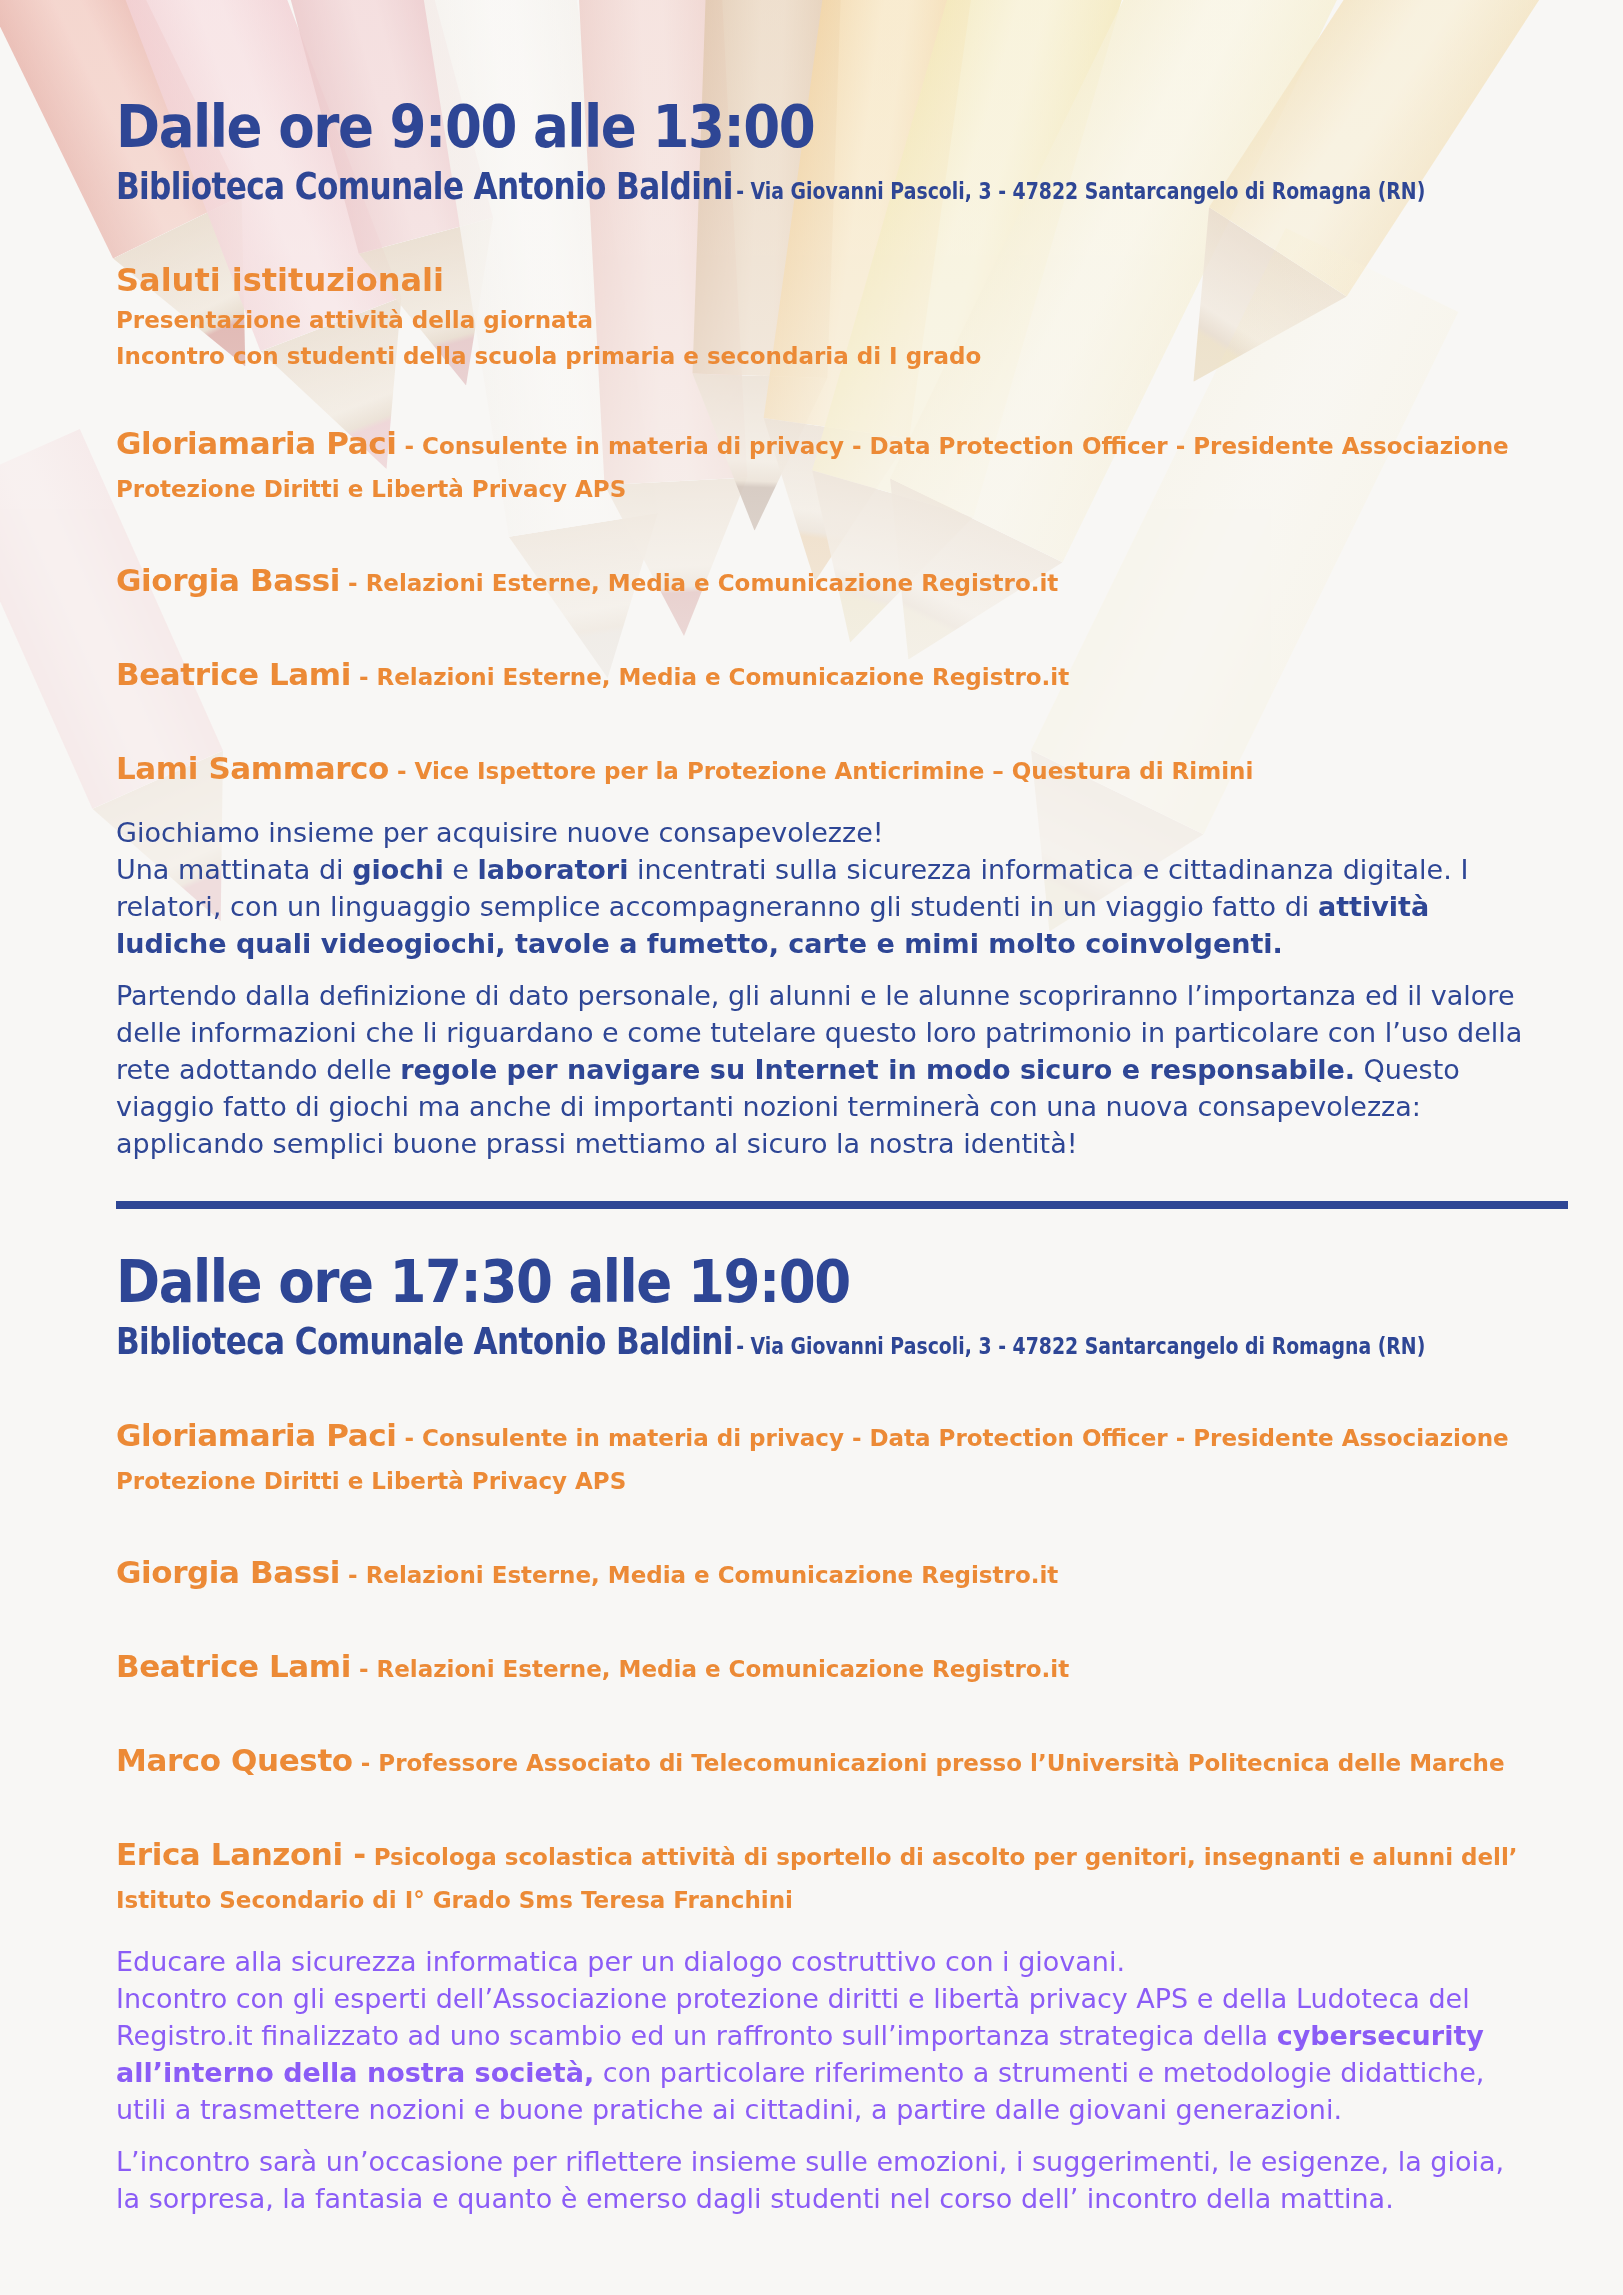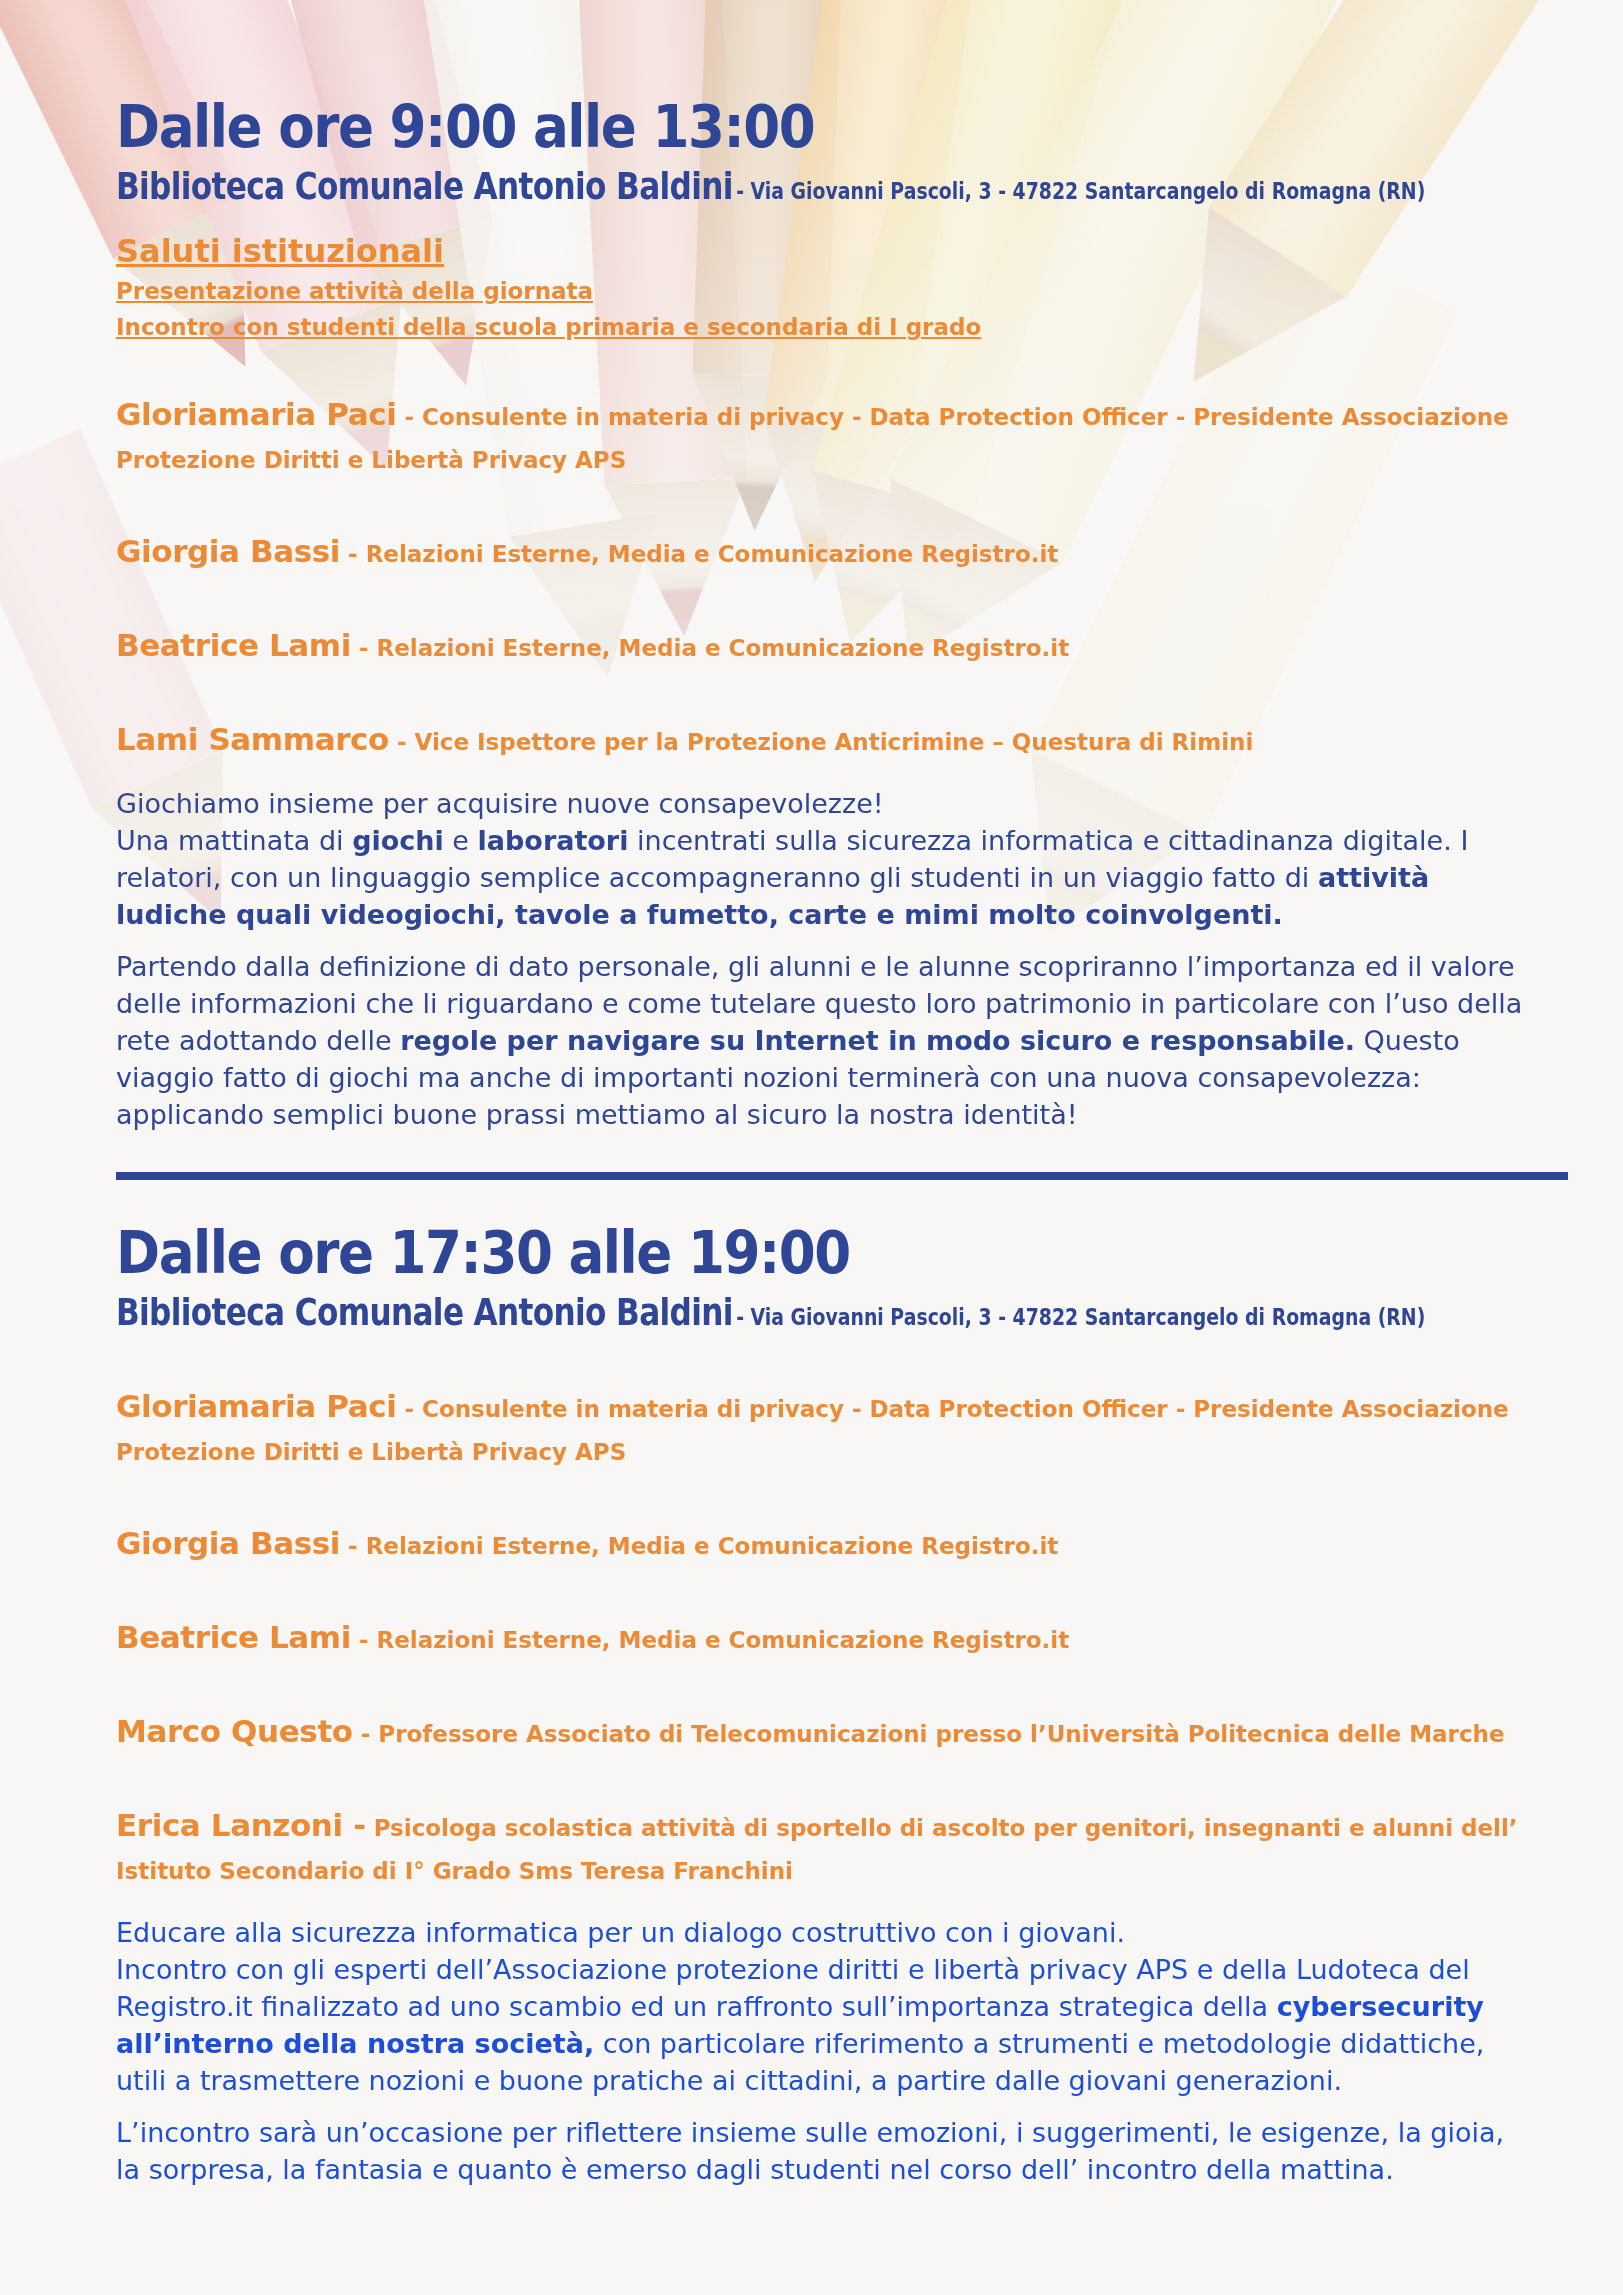--- a/index.html
+++ b/index.html
@@ -36,21 +36,21 @@
     font-size:59px;font-weight:bold;line-height:1.1;
     letter-spacing:-1.6px;white-space:nowrap;
     transform:scaleX(0.9);transform-origin:left bottom;
   }
   .venue-line{
     margin-top:3.3px;white-space:nowrap;line-height:1.25;
     transform:scaleX(0.82);transform-origin:left top;
   }
   .venue-name{font-size:38px;font-weight:bold;letter-spacing:-0.8px;}
   .venue-addr{font-size:23px;font-weight:bold;}
-  .orange-block{margin-top:21px;text-decoration:underline;}
+  .orange-block{margin-top:50px;}
   .o-title{font-size:32px;font-weight:bold;line-height:1.2;}
   .o-sub{font-size:23px;font-weight:bold;line-height:36px;margin-top:3.3px;}
   .speakers{margin-top:19.6px;}
   .speaker{font-size:23px;font-weight:bold;line-height:43px;margin-bottom:21px;margin-top:48px;}
   .sname{font-size:31px;letter-spacing:-0.4px;}
   .paragraphs{margin-top:21px;}
   .para{margin:0 0 14.7px 0;font-size:27px;line-height:37px;}
   .para strong{font-weight:bold;}
   .divider{height:8.2px;width:1452px;margin-top:39px;}
   .h-time.second{padding-top:0;margin-top:41px;}
@@ -156,21 +156,21 @@
       </div>
 
       <div class="speakers sp2" style="color: rgb(236, 138, 54);">
           <div class="speaker"><span class="sname">Gloriamaria Paci</span> <span>- Consulente in materia di privacy - Data Protection Officer - Presidente Associazione Protezione Diritti e Libertà Privacy APS</span></div>
           <div class="speaker"><span class="sname">Giorgia Bassi</span> <span>- Relazioni Esterne, Media e Comunicazione Registro.it</span></div>
           <div class="speaker"><span class="sname">Beatrice Lami</span> <span>- Relazioni Esterne, Media e Comunicazione Registro.it</span></div>
           <div class="speaker"><span class="sname">Marco Questo</span> <span>- Professore Associato di Telecomunicazioni presso l’Università Politecnica delle Marche</span></div>
           <div class="speaker"><span class="sname">Erica Lanzoni -</span> <span>Psicologa scolastica attività di sportello di ascolto per genitori, insegnanti e alunni dell’ Istituto Secondario di I° Grado Sms Teresa Franchini</span></div>
         </div>
 
-      <div class="paragraphs" style="color: #1d4ed8;">
+      <div class="paragraphs" style="color: #8b5cf6;">
           <p class="para"><span>Educare alla sicurezza informatica per un dialogo costruttivo con i giovani.</span><br><span>Incontro con gli esperti dell’Associazione protezione diritti e libertà privacy APS e della Ludoteca del Registro.it  finalizzato ad uno scambio ed un raffronto sull’importanza strategica della </span><strong>cybersecurity all’interno della nostra società,</strong><span> con particolare riferimento a strumenti e metodologie didattiche, utili a trasmettere nozioni e buone pratiche ai cittadini, a partire dalle giovani generazioni.</span></p>
           <p class="para"><span>L’incontro sarà un’occasione per riflettere insieme sulle emozioni, i suggerimenti, le esigenze, la gioia, la sorpresa, la fantasia e quanto è emerso dagli studenti nel corso dell’ incontro della mattina.</span></p>
         </div>
     </section>
 
   </div>
 </div>
 
 
 </body></html>

